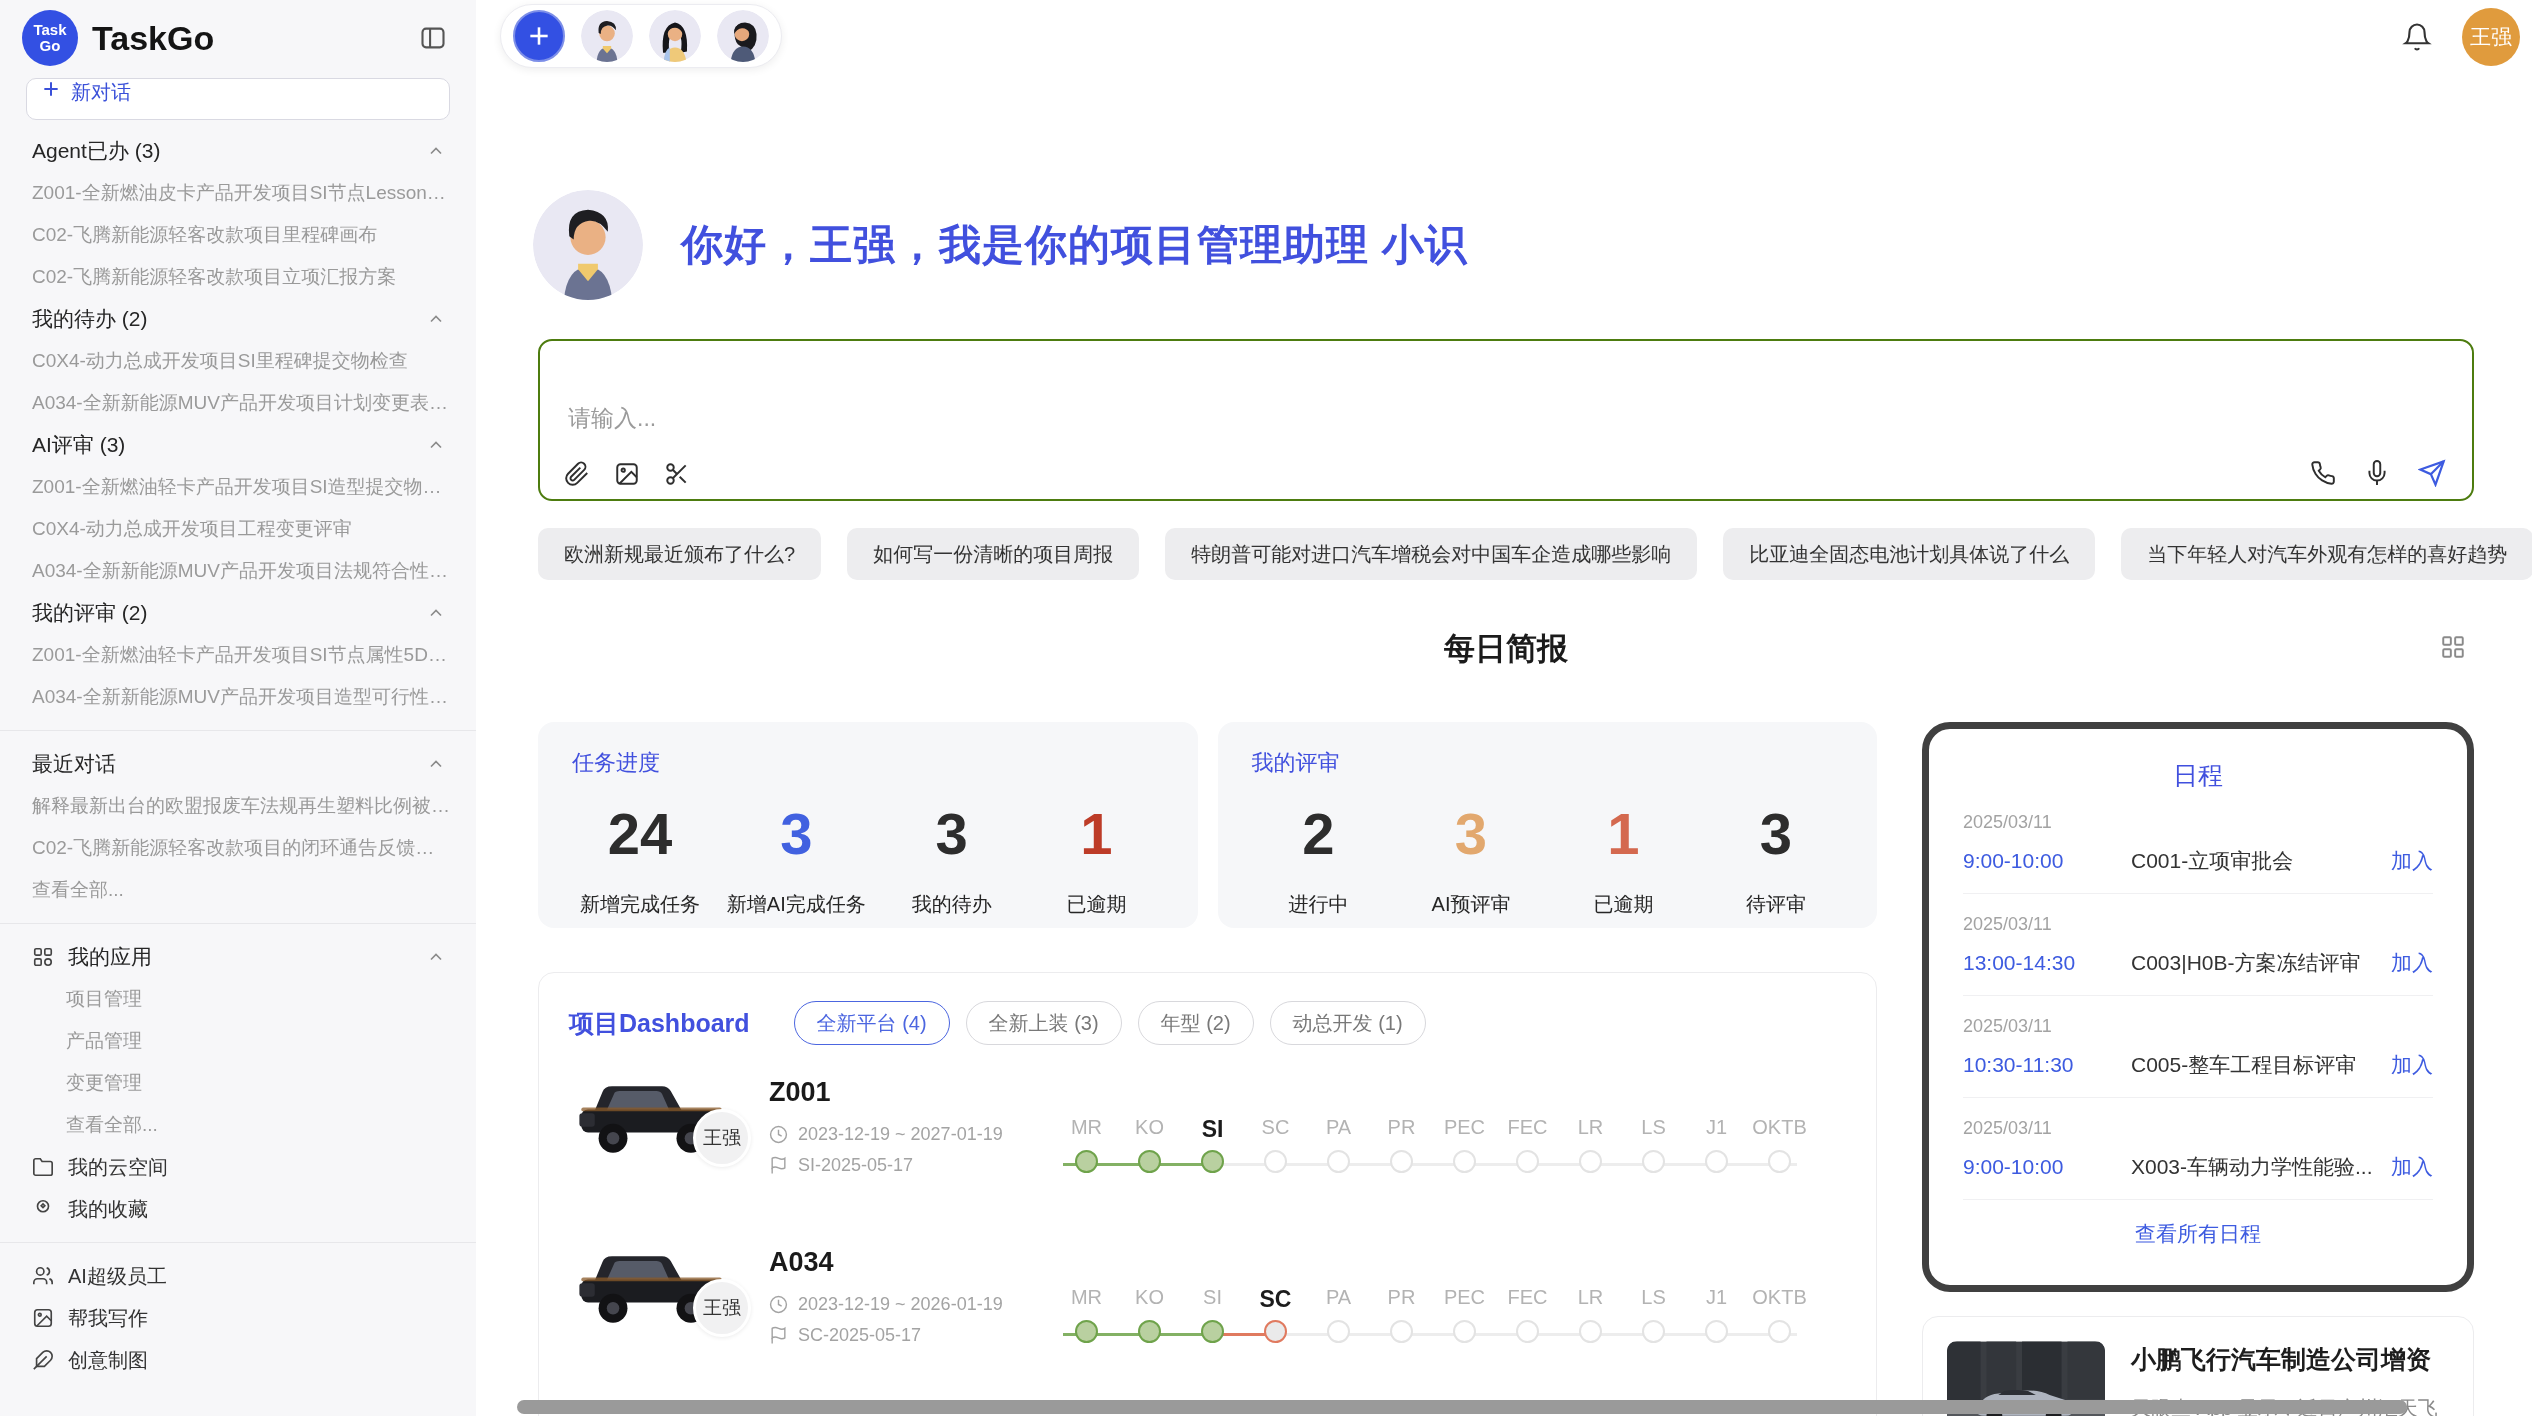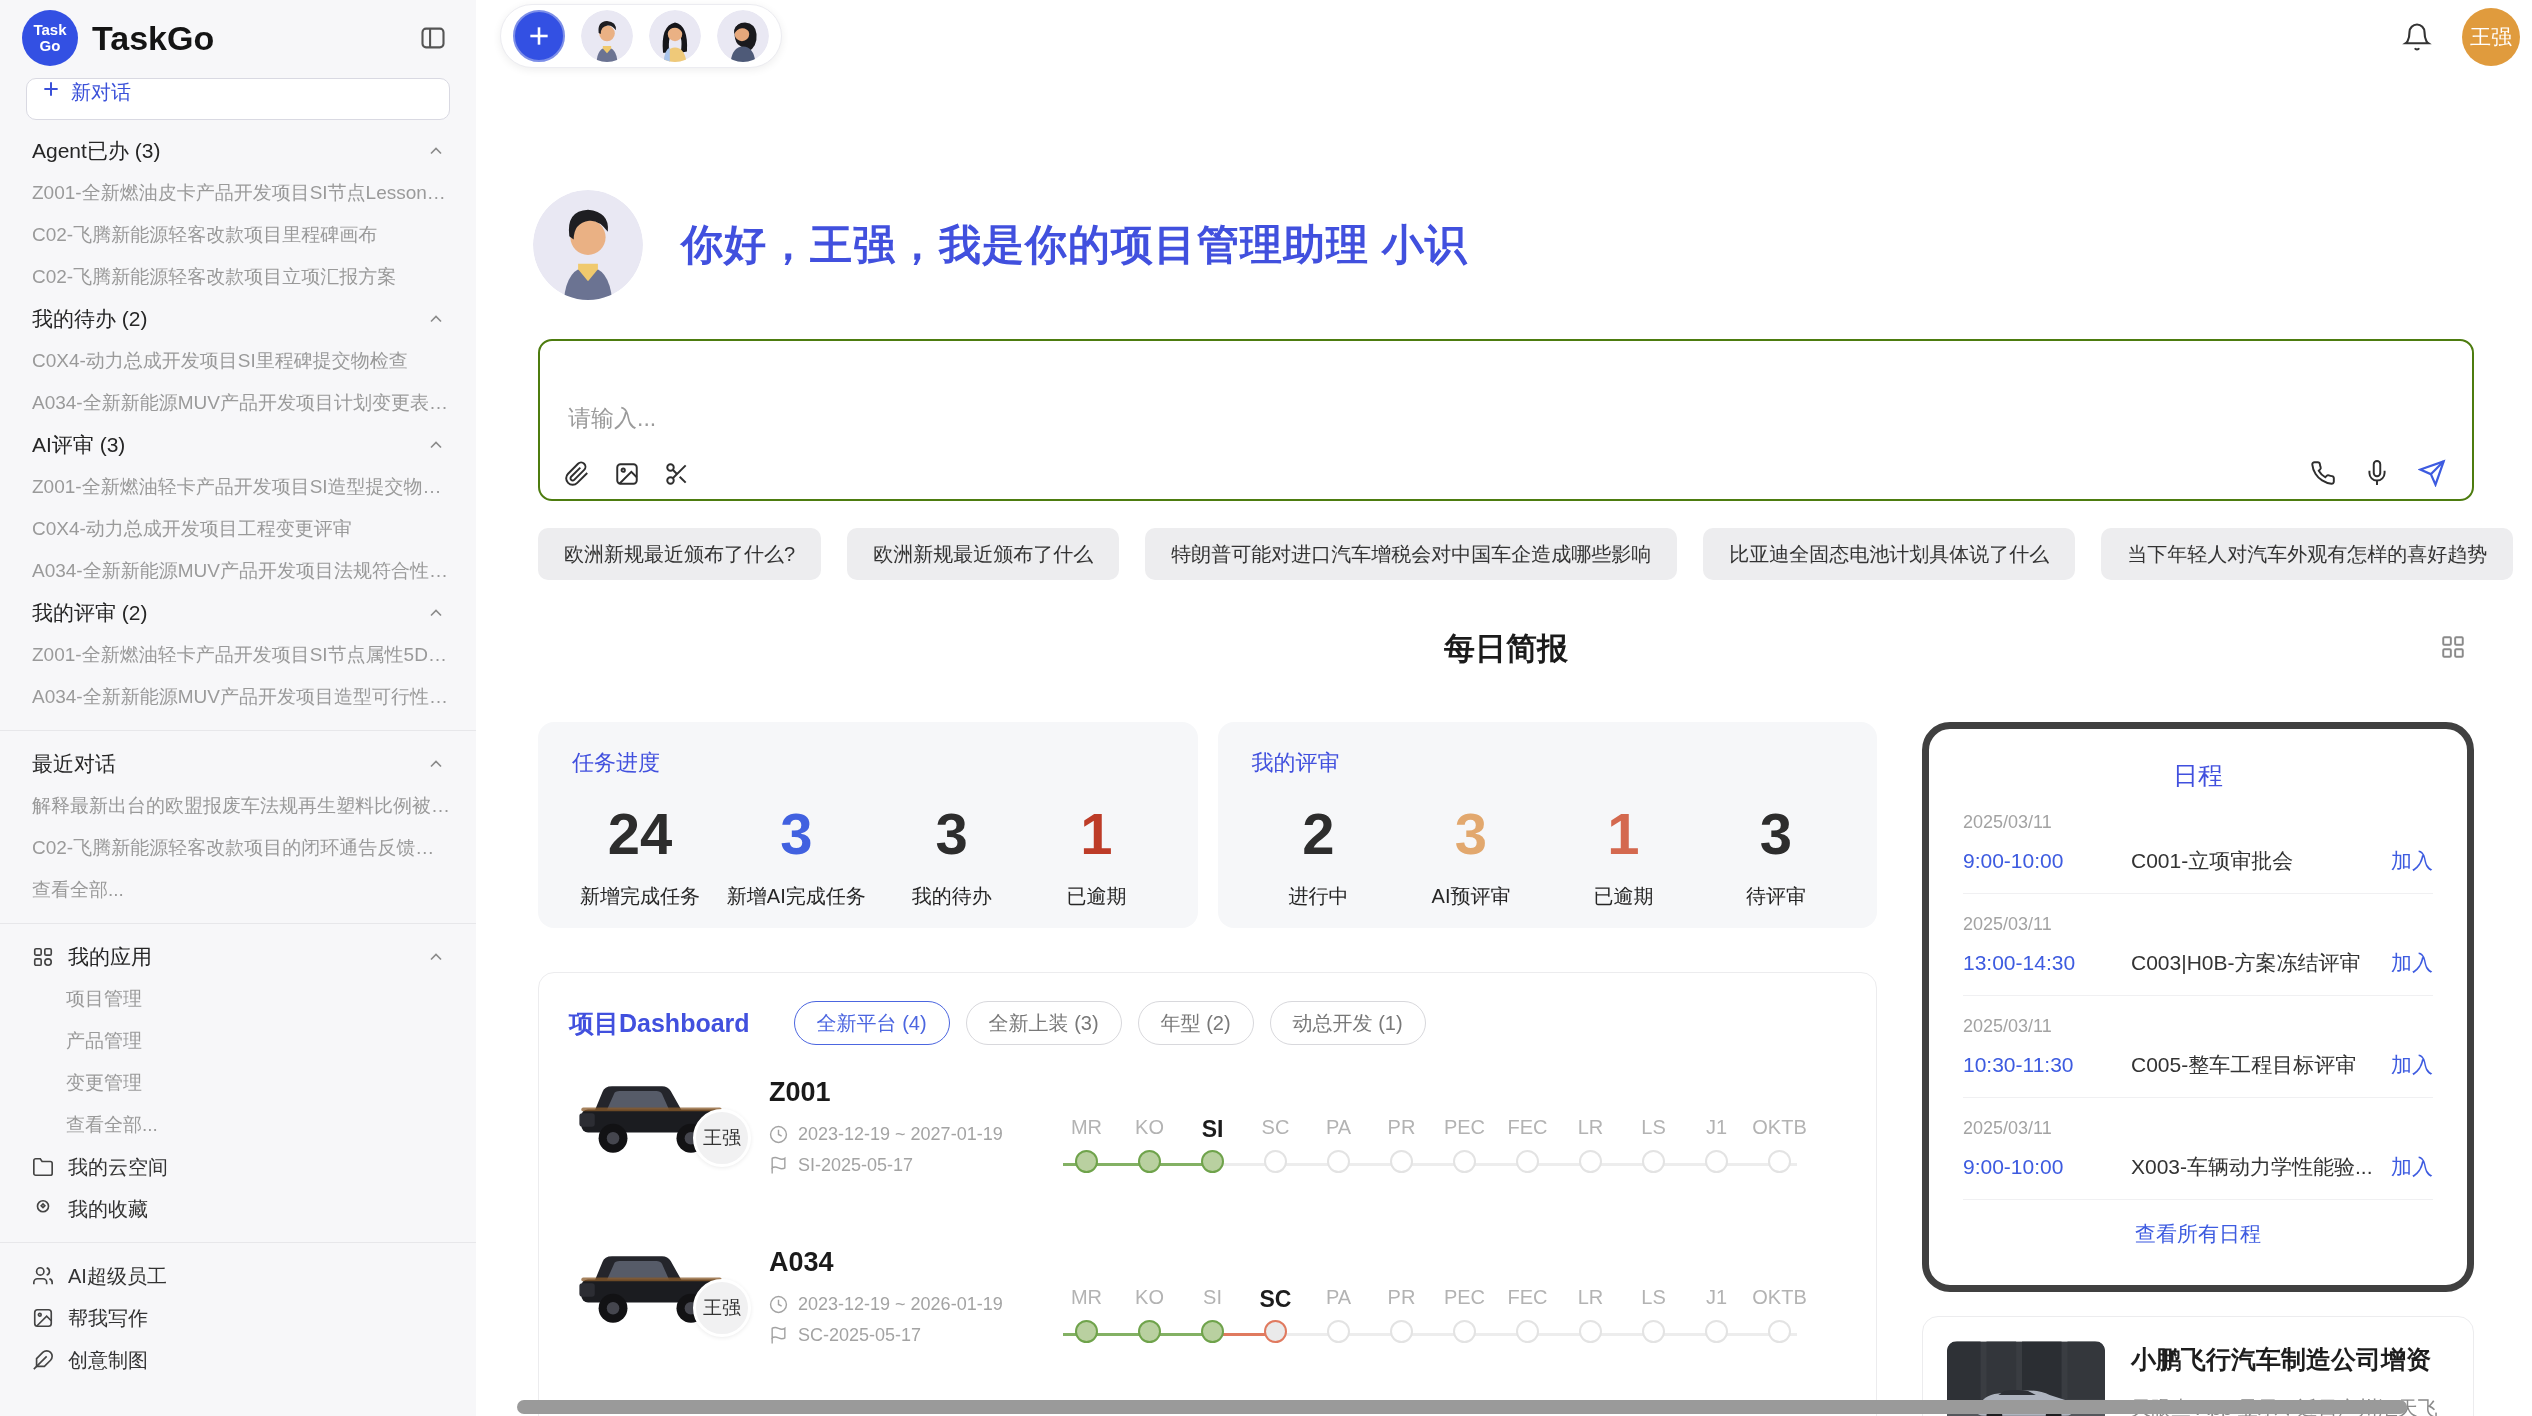--- a/index.html
+++ b/index.html
@@ -70,21 +70,21 @@
   .content { position:absolute; left:538px; top:722px; width:1936px; display:flex; gap:45px; }
   .left-col { width:1339px; }
   .right-col { width:552px; }
 
   .stats-row { display:flex; gap:20px; height:206px; }
   .stat-card { flex:1; background:#f6f7f9; border-radius:16px; padding:26px 34px; }
   .stat-card-title { color:#4150de; font-size:22px; }
   .stat-items { display:flex; justify-content:space-between; margin-top:22px; padding:0 8px; }
   .stat-item { text-align:center; min-width:118px; }
   .stat-value { font-size:58px; font-weight:700; color:#2d2d2d; }
-  .stat-label { margin-top:16px; font-size:20px; color:#262626; }
+  .stat-label { margin-top:24px; font-size:20px; color:#262626; }
 
   
   .dashboard { margin-top:44px; background:#fff; border:1px solid #ececee; border-radius:16px;
                padding:28px 30px; height:700px; }
   .dash-head { display:flex; align-items:center; gap:44px; }
   .dash-title { color:#4150de; font-size:25px; font-weight:600; }
   .tabs { display:flex; gap:16px; }
   .tab { height:44px; border-radius:22px; border:1px solid #d8d8dc; color:#787878; font-size:20px;
          padding:0 22px; display:flex; align-items:center; background:#fff; cursor:pointer; }
   .tab.active { border-color:#4c66e0; color:#4c66e0; }
@@ -379,21 +379,21 @@
       <svg width="28" height="28" viewBox="0 0 24 24" fill="none" stroke="#3d5be0" stroke-width="1.9">
           <path d="m22 2-7 20-4-9-9-4Z"></path>
           <path d="M22 2 11 13"></path>
         </svg>
     </span>
   </div>
 </div>
 
 <div class="chips">
   <div class="chip">欧洲新规最近颁布了什么?</div>
-  <div class="chip">欧洲新规最近颁布了什么</div>
+  <div class="chip">如何写一份清晰的项目周报</div>
   <div class="chip">特朗普可能对进口汽车增税会对中国车企造成哪些影响</div>
   <div class="chip">比亚迪全固态电池计划具体说了什么</div>
   <div class="chip">当下年轻人对汽车外观有怎样的喜好趋势</div>
 </div>
 
 <div class="briefing-head">
   <div class="briefing-title">每日简报</div>
   <div class="briefing-grid">
     <svg width="26" height="26" viewBox="0 0 24 24" fill="none" stroke="currentColor" stroke-width="1.8">
         <rect x="3" y="3" width="7" height="7" rx="1"></rect>

